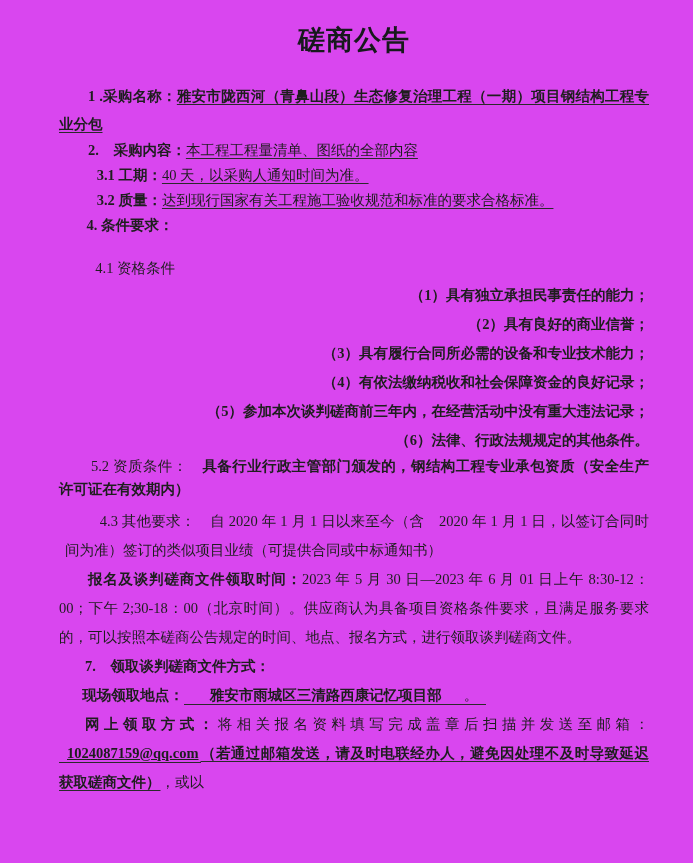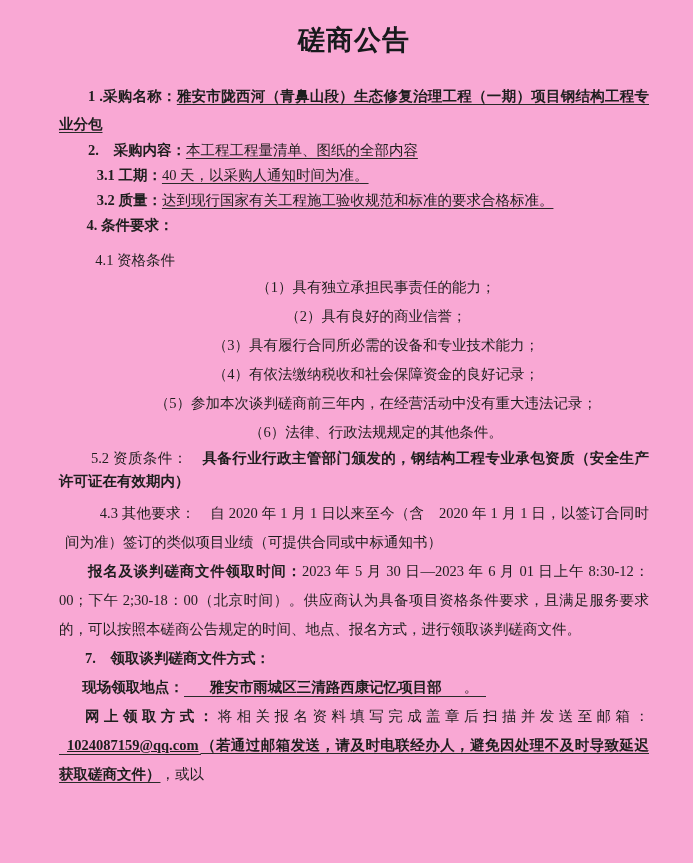--- a/index.html
+++ b/index.html
@@ -1,20 +1,20 @@
 <!DOCTYPE html>
 <html><head>
 <meta charset="utf-8">
 <style>
   html,body{margin:0;padding:0;background:#e8e8e8;}
   .page{
     position:relative;
     width:693px;height:863px;
     margin:0 auto;
-    background:#f9a8d4;
+    background:#d946ef;
     box-sizing:border-box;
     padding:22px 44px 0 59px;
     font-family:"Liberation Serif","DejaVu Serif",serif;
     font-size:14.5px;
     color:#1e1e1e;
     overflow:hidden;
   }
   .title{
     font-family:"Liberation Sans","DejaVu Sans",sans-serif;
     font-size:27px;font-weight:700;
@@ -22,22 +22,22 @@
     margin:0 0 24px 0;letter-spacing:1px;color:#17191c;
   }
   p{margin:0;text-align:justify;}
   .intro{line-height:22px;text-indent:2em;text-align-last:center;margin-bottom:4px;}
   .s1{line-height:28px;text-indent:2em;}
   .row{line-height:25px;}
   .s2{text-indent:2em;}
   .s3{text-indent:1.9em;}
   .s31,.s32{text-indent:2.6em;}
   .s4{text-indent:1.9em;}
-  .s41{text-indent:2.5em;margin-top:10px;}
-  .qitem{line-height:29px;text-indent:3em;text-align:center;}
+  .s41{text-indent:2.5em;margin-top:18px;}
+  .qitem{line-height:29px;text-indent:3em;text-align:right;font-weight:bold;}
   .s42{line-height:23px;text-indent:2.2em;}
   .s43{line-height:29px;text-indent:2.4em;margin-top:6px;margin-left:6px;}
   .reg{line-height:29px;text-indent:2em;}
   .s5{line-height:29px;text-indent:1.8em;}
   .onsite{line-height:29px;text-indent:1.6em;}
   .online{line-height:29px;text-indent:1.8em;}
   .b{font-weight:700;}
   .u{text-decoration:underline;text-decoration-color:#2a2a2a;text-underline-offset:3px;}
   .ub{border-bottom:1.6px solid #2a2a2a;padding:0 8px 1px 26px;}
   .ub .gap{display:inline-block;width:22px;}

